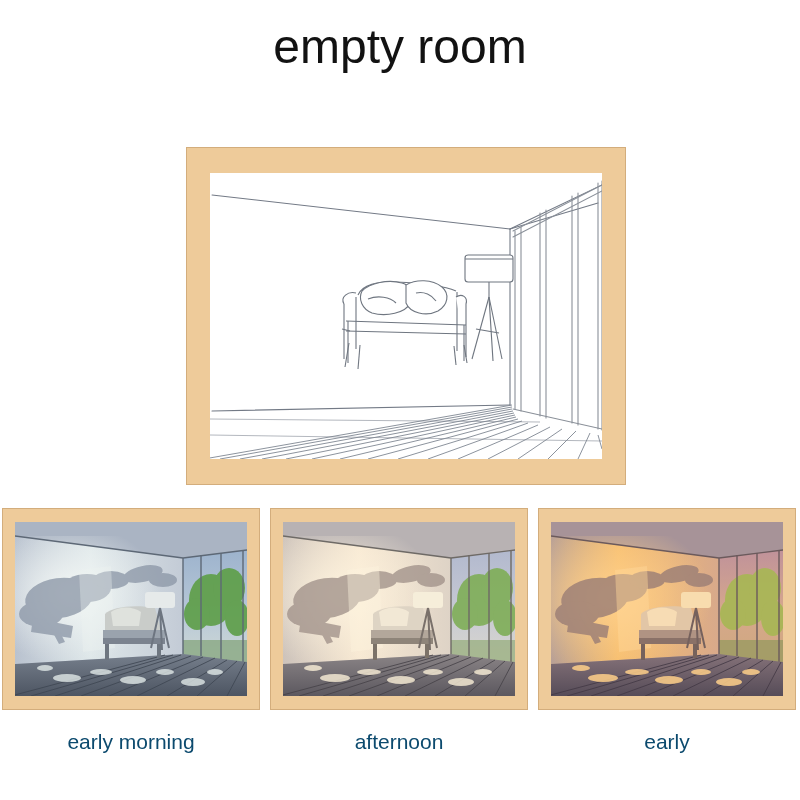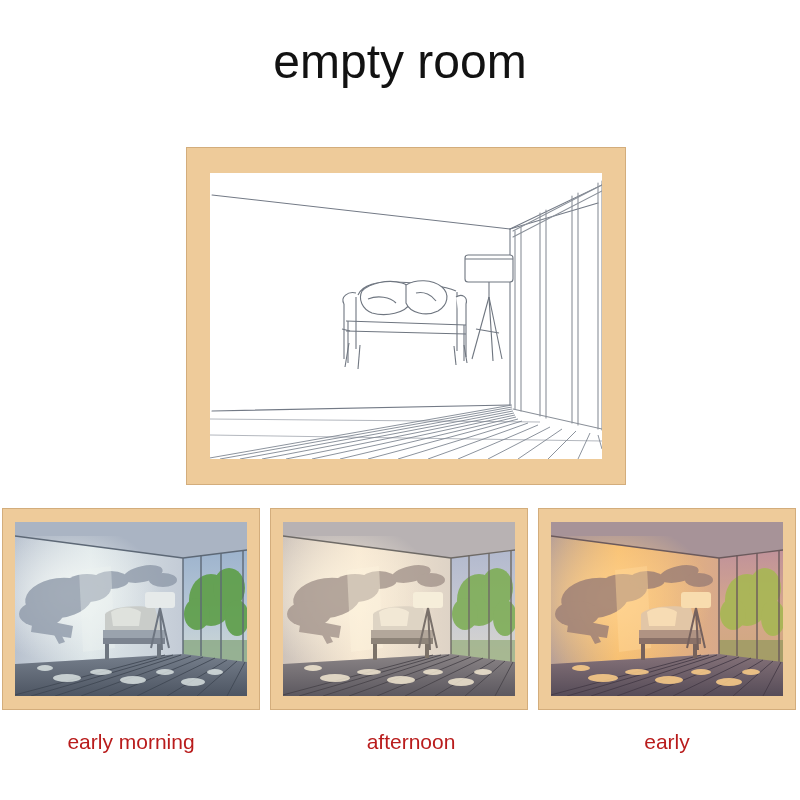--- a/index.html
+++ b/index.html
@@ -13,21 +13,21 @@
     position: relative;
     overflow: hidden;
     font-family: "Liberation Sans", sans-serif;
     color: #111111;
   }
 
   
   #page-title {
     position: absolute;
     left: 0;
-    top: 38px;
+    top: 23px;
     width: 800px;
     text-align: center;
     font-size: 48px;
     font-weight: 400;
     line-height: 1;
     letter-spacing: 0px;
     color: #121212;
   }
 
   
@@ -84,25 +84,25 @@
     background: #8d93a0;
   }
 
   .thumb-label {
     position: absolute;
     top: 730px;
     width: 258px;
     text-align: center;
     font-size: 21px;
     font-weight: 400;
-    color: #b91c1c;
+    color: #0c4a6e;
     line-height: 1.1;
   }
   #thumb-label-0 { left: 2px; }
-  #thumb-label-1 { left: 282px; }
+  #thumb-label-1 { left: 270px; }
   #thumb-label-2 { left: 538px; }
 
   svg { display: block; }
 </style>
 </head>
 <body>
 
 <div id="page-title">empty room</div>
 
 <div class="frame" id="main-frame">

